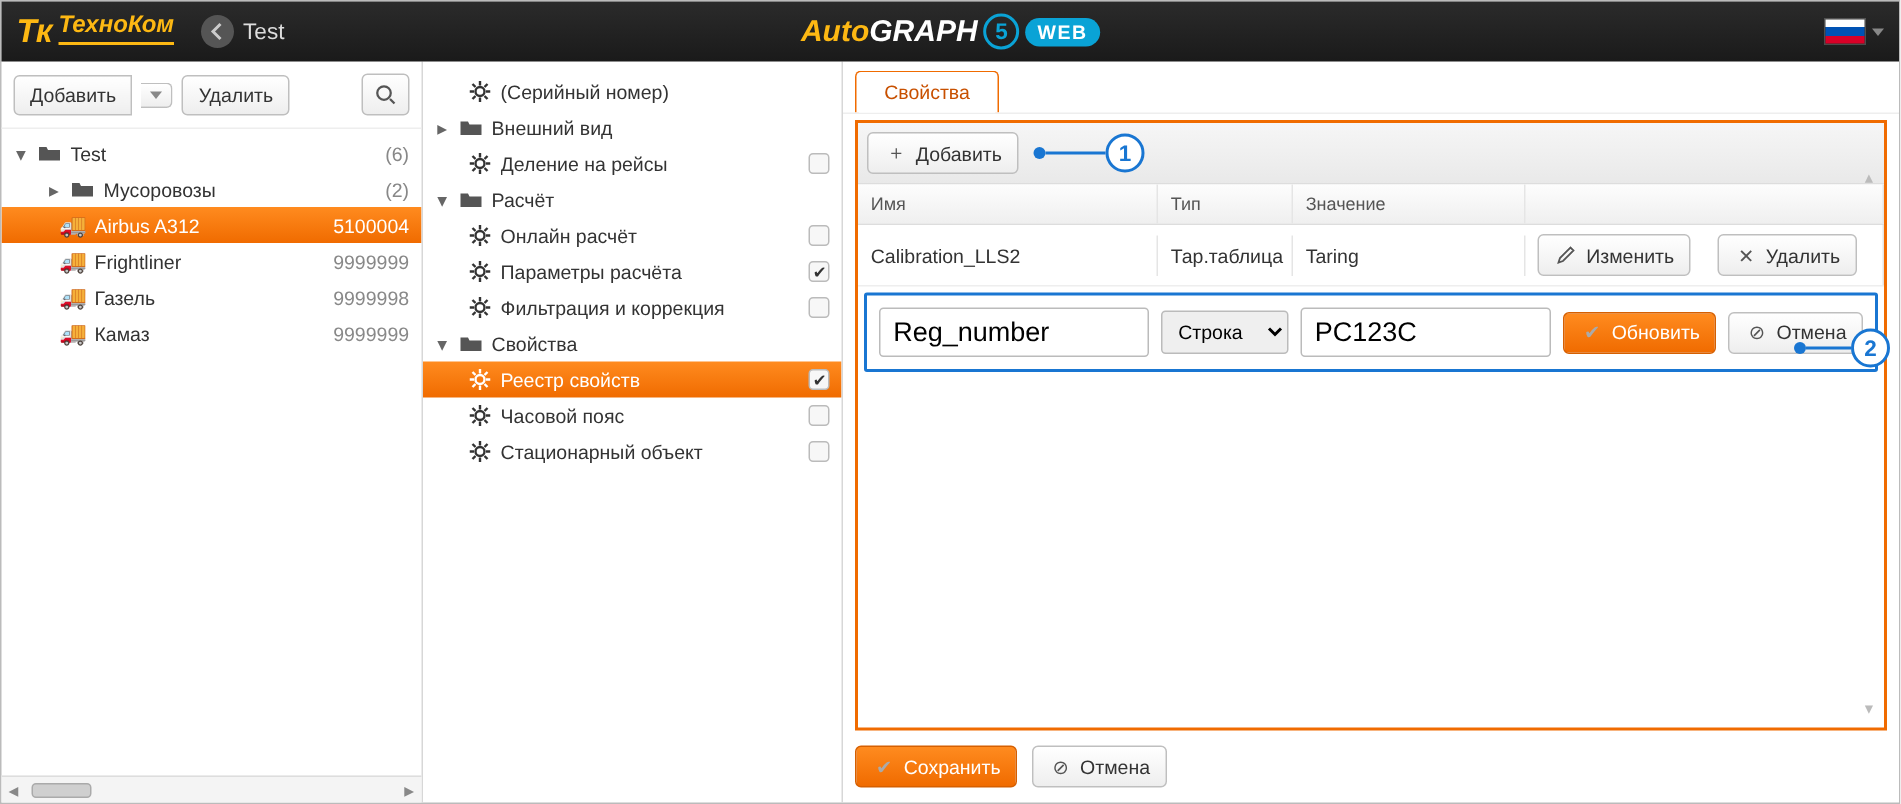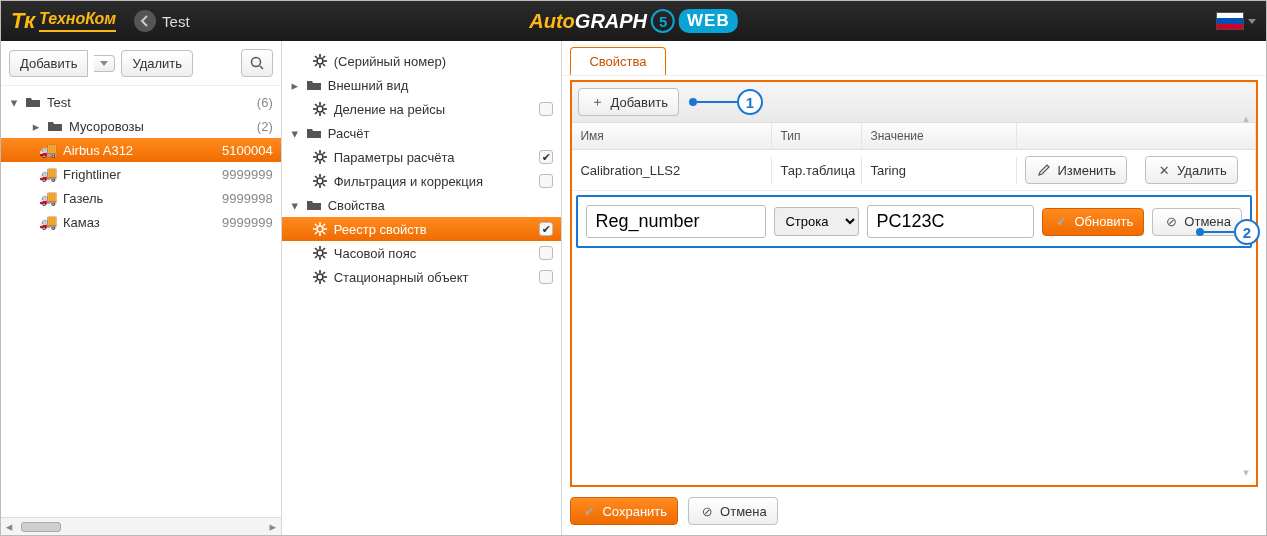--- a/index.html
+++ b/index.html
@@ -1,30 +1,30 @@
 <!DOCTYPE html>
 <html><head>
 <meta charset="utf-8">
 <style>
 html,body{margin:0;padding:0;font-family:Arial,Helvetica,sans-serif;font-size:13px;color:#333;background:#fff}
 *{box-sizing:border-box}
 .app{width:1267px;height:536px;border:1px solid #bbb;display:flex;flex-direction:column;position:relative}
 .topbar{height:40px;background:linear-gradient(#2b2b2b,#1a1a1a);color:#fff;display:flex;align-items:center;padding:0 10px;position:relative}
 .topbar .brand{display:flex;align-items:center;gap:6px}
-.topbar .brand-logo{display:flex;align-items:center}
+.topbar .brand-logo{display:flex;align-items:flex-start}
 .topbar .tk{font-weight:bold;font-style:italic;color:#fdb813;font-size:22px;margin-right:4px}
 .topbar .company{font-style:italic;font-weight:bold;color:#fdb813;font-size:16px;border-bottom:2px solid #fdb813;padding-bottom:2px}
 .topbar .back{margin-left:18px;display:flex;align-items:center;gap:6px;color:#bbb;cursor:pointer}
 .topbar .back-circle{width:22px;height:22px;border-radius:50%;background:#555;display:flex;align-items:center;justify-content:center}
 .topbar .autograph{position:absolute;left:50%;transform:translateX(-50%);display:flex;align-items:center;gap:4px}
 .topbar .ag-text{font-style:italic;font-size:20px}
 .ag-auto{color:#fdb813;font-weight:bold}
 .ag-graph{color:#fff;font-weight:bold}
 .topbar .ag-five{width:24px;height:24px;border:2px solid #0aa3d6;border-radius:50%;display:flex;align-items:center;justify-content:center;color:#0aa3d6;font-weight:bold;font-size:15px}
-.topbar .ag-web{background:#0aa3d6;color:#fff;font-size:17px;padding:2px 8px;border-radius:10px;letter-spacing:1px;font-weight:bold}
+.topbar .ag-web{background:#0aa3d6;color:#fff;font-size:13px;padding:2px 8px;border-radius:10px;letter-spacing:1px;font-weight:bold}
 .topbar .flag-wrap{margin-left:auto;display:flex;align-items:center;gap:4px;cursor:pointer}
 .topbar .flag{width:28px;height:18px;display:flex;flex-direction:column;border:1px solid rgba(255,255,255,.2)}
 .flag .w{flex:1;background:#fff}
 .flag .b{flex:1;background:#0052b4}
 .flag .r{flex:1;background:#d80027}
 .tri{width:0;height:0;border-left:4px solid transparent;border-right:4px solid transparent;border-top:5px solid #888}
 .body{flex:1;display:flex;min-height:0}
 .col{display:flex;flex-direction:column;min-height:0}
 .left{width:290px;border-right:1px solid #d7d7d7}
 .mid{width:290px;border-right:1px solid #d7d7d7}
@@ -260,20 +260,39 @@
                   <line x1="7" y1="11" x2="7" y2="14"></line>
                   <line x1="0" y1="7" x2="3" y2="7"></line>
                   <line x1="11" y1="7" x2="14" y2="7"></line>
                   <line x1="2" y1="2" x2="4" y2="4"></line>
                   <line x1="10" y1="10" x2="12" y2="12"></line>
                   <line x1="12" y1="2" x2="10" y2="4"></line>
                   <line x1="4" y1="10" x2="2" y2="12"></line>
                 </g>
               </svg>
             </span>
+            <span class="label">Онлайн расчёт</span>
+            <span class="check"></span>
+          </div>
+          <div class="tree-row lvl2">
+            <span class="ico gear">
+              <svg width="14" height="14" viewBox="0 0 14 14">
+                <circle cx="7" cy="7" r="3" fill="none" stroke="currentColor" stroke-width="1.6"></circle>
+                <g stroke="currentColor" stroke-width="1.6">
+                  <line x1="7" y1="0" x2="7" y2="3"></line>
+                  <line x1="7" y1="11" x2="7" y2="14"></line>
+                  <line x1="0" y1="7" x2="3" y2="7"></line>
+                  <line x1="11" y1="7" x2="14" y2="7"></line>
+                  <line x1="2" y1="2" x2="4" y2="4"></line>
+                  <line x1="10" y1="10" x2="12" y2="12"></line>
+                  <line x1="12" y1="2" x2="10" y2="4"></line>
+                  <line x1="4" y1="10" x2="2" y2="12"></line>
+                </g>
+              </svg>
+            </span>
             <span class="label">Параметры расчёта</span>
             <span class="check checked"></span>
           </div>
           <div class="tree-row lvl2">
             <span class="ico gear">
               <svg width="14" height="14" viewBox="0 0 14 14">
                 <circle cx="7" cy="7" r="3" fill="none" stroke="currentColor" stroke-width="1.6"></circle>
                 <g stroke="currentColor" stroke-width="1.6">
                   <line x1="7" y1="0" x2="7" y2="3"></line>
                   <line x1="7" y1="11" x2="7" y2="14"></line>

